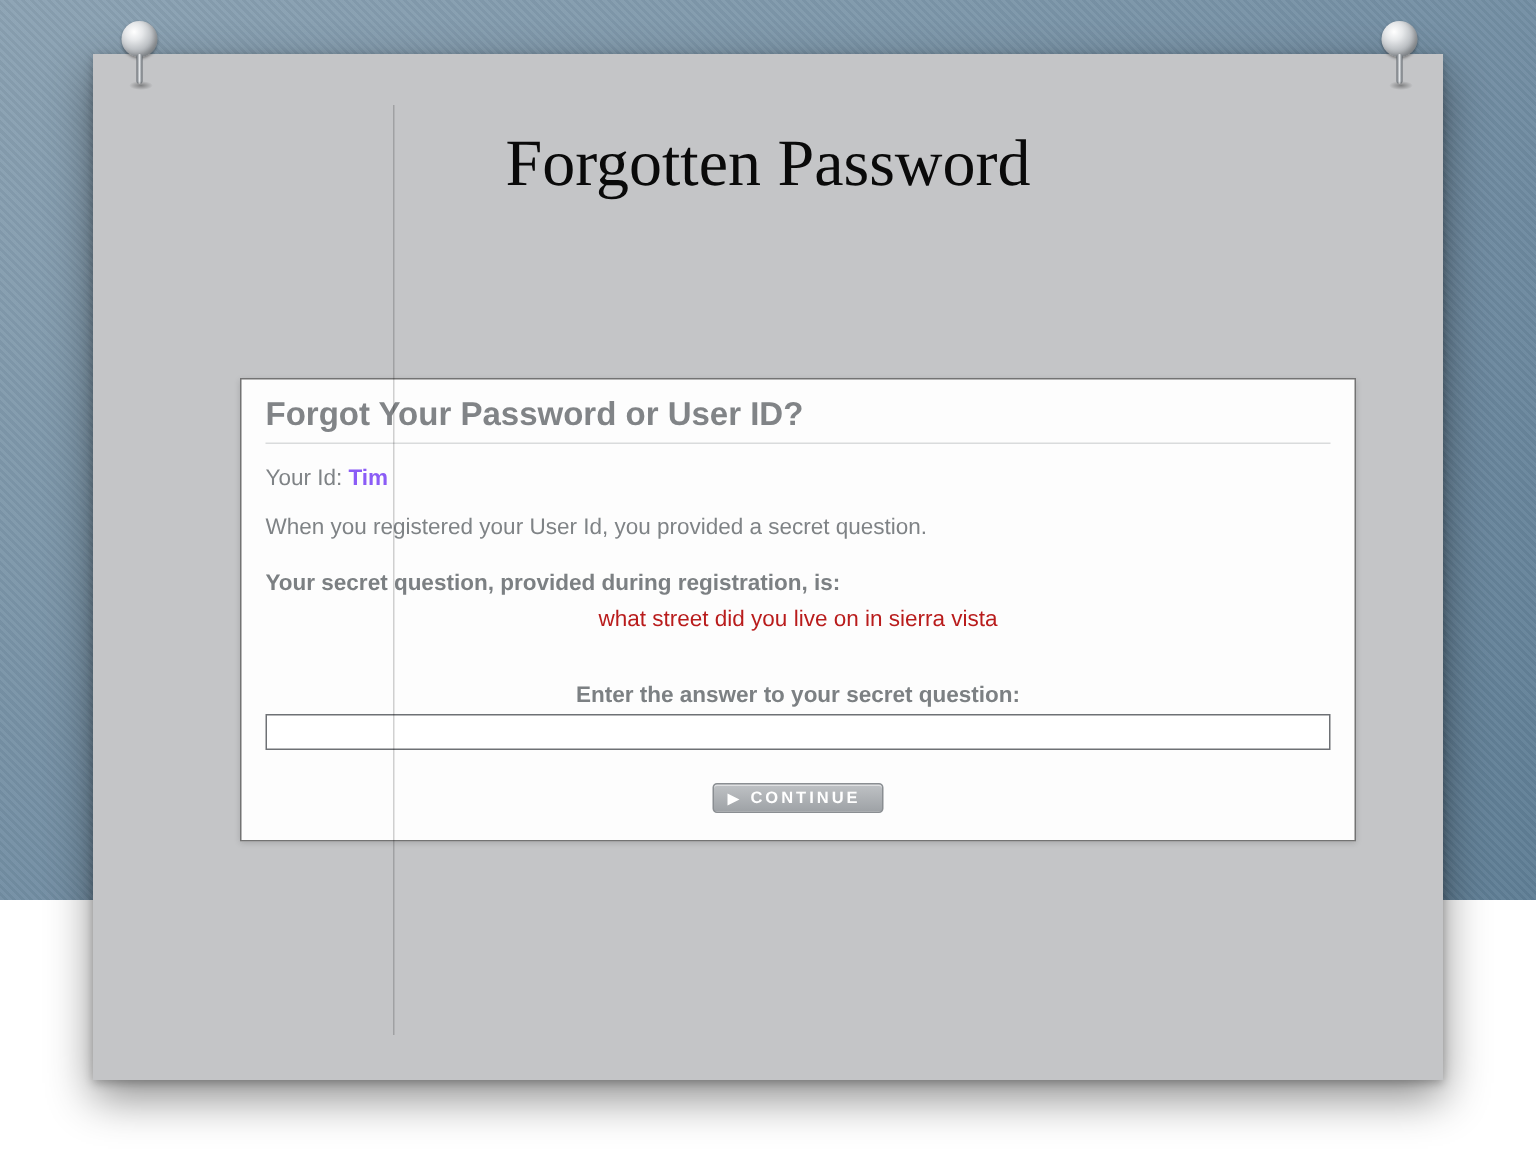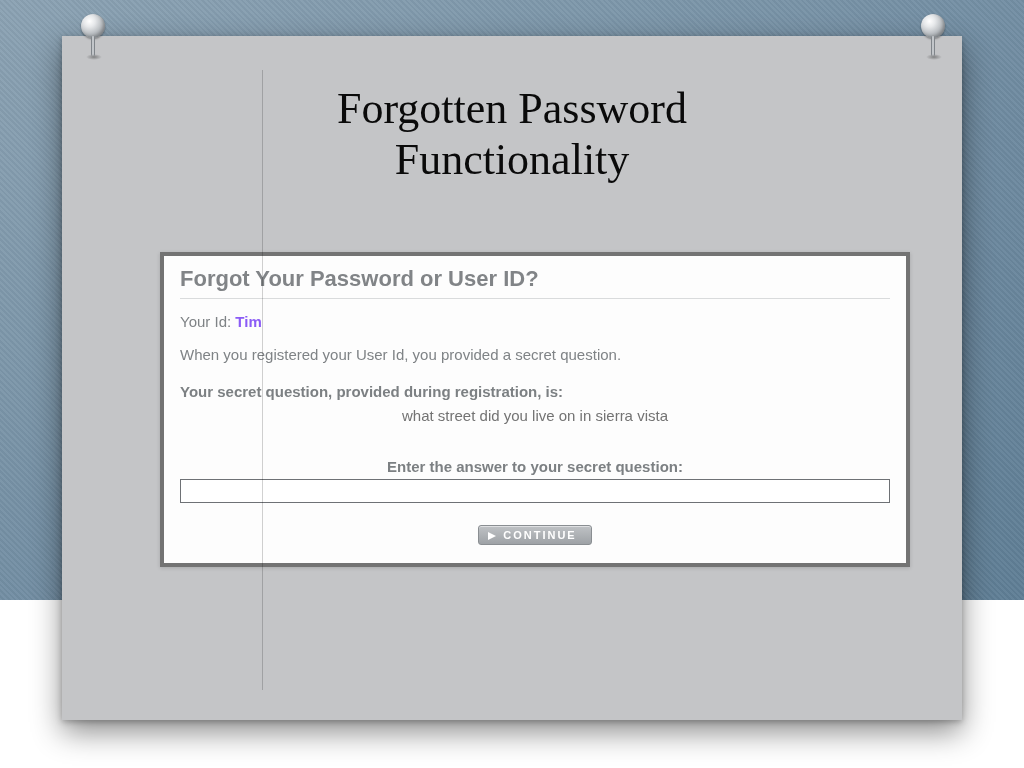--- a/index.html
+++ b/index.html
@@ -76,21 +76,21 @@
     font-size: 44px;
     line-height: 1.15;
     color: #0a0a0a;
   }
   .panel {
     position: absolute;
     left: 98px;
     top: 216px;
     width: 710px;
     background: #fdfdfd;
-    border: 4px solid #737373;
+    border: 1px solid #737373;
     box-shadow: 0 1px 4px rgba(0,0,0,0.15);
     padding: 10px 16px 18px 16px;
     color: #7f8386;
     font-size: 15px;
   }
   .panel-heading {
     font-weight: bold;
     font-size: 22px;
     color: #818487;
     padding-bottom: 6px;
@@ -109,21 +109,21 @@
     margin-bottom: 20px;
   }
   .sq-heading {
     font-weight: bold;
     color: #7c8083;
     margin-bottom: 7px;
   }
   .sq-text {
     text-align: center;
     margin-bottom: 34px;
-    color: #737373;
+    color: #b91c1c;
   }
   .answer-label {
     text-align: center;
     font-weight: bold;
     color: #7c8083;
     margin-bottom: 4px;
   }
   .answer-input {
     display: block;
     width: 100%;
@@ -159,21 +159,20 @@
 </style>
 </head>
 <body>
 
 <div class="bg">
 
   <div class="slide">
 
     <div class="title">
       <span>Forgotten Password</span><br>
-      <span>Functionality</span>
     </div>
 
     <div class="panel">
 
       <div class="panel-heading">Forgot Your Password or User ID?</div>
 
       <div class="row-userid">
         <span>Your Id:</span>
         <span class="val">Tim</span>
       </div>

